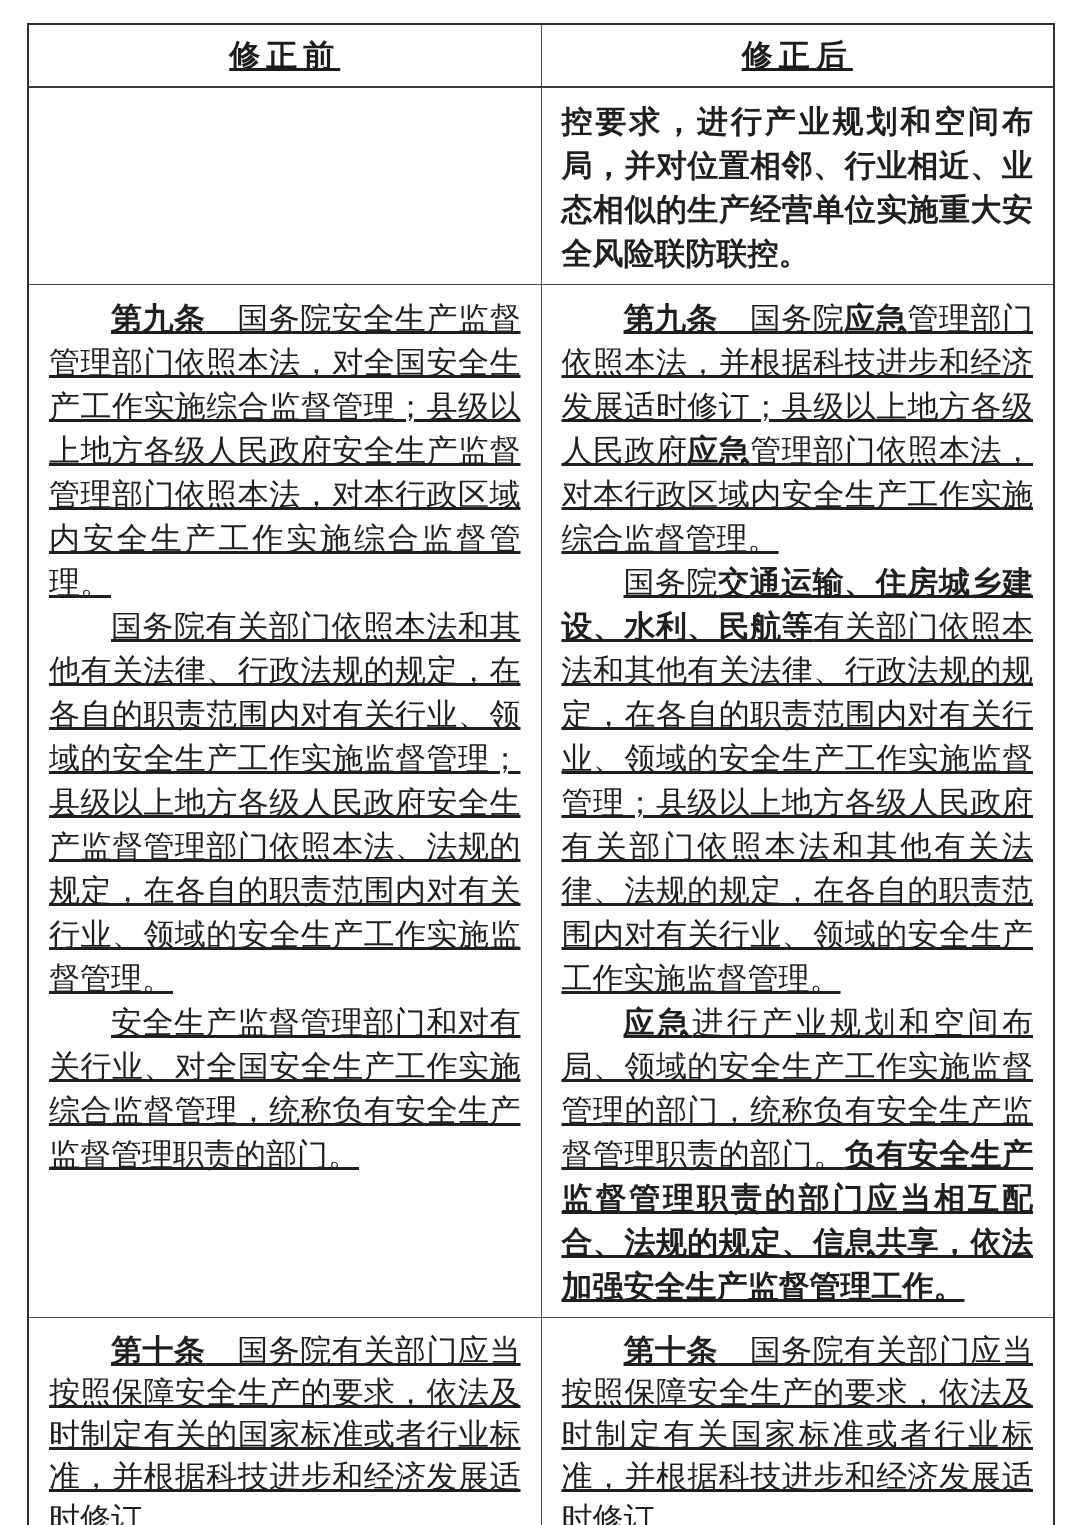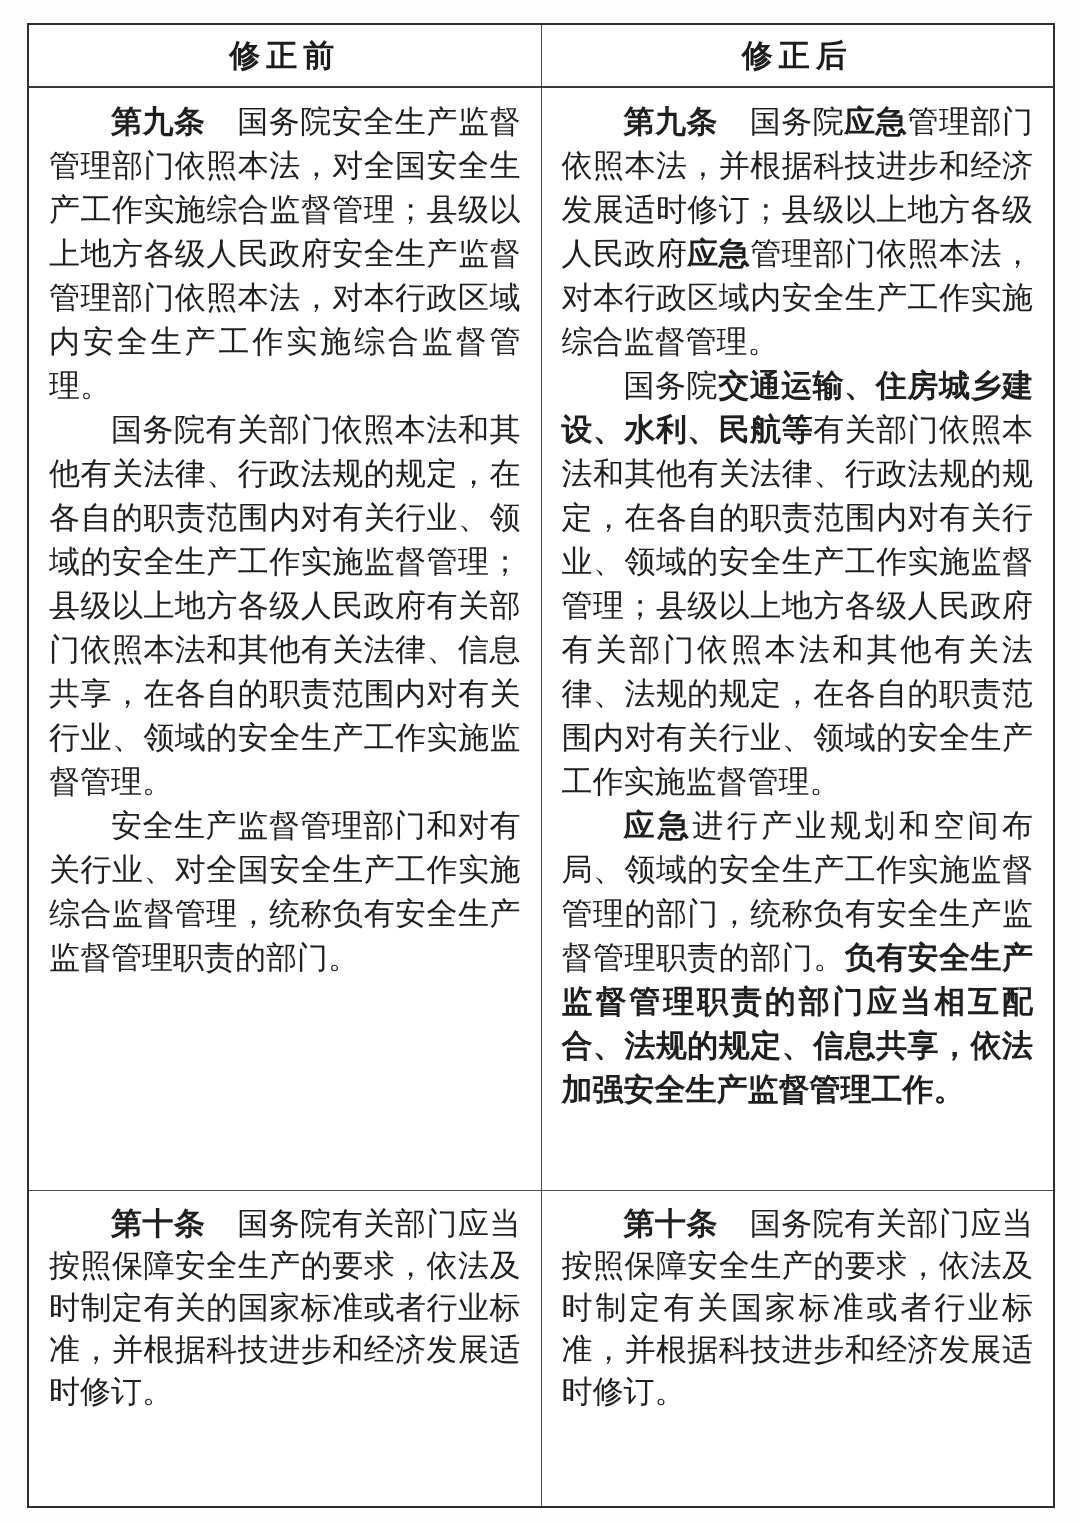--- a/index.html
+++ b/index.html
@@ -35,36 +35,37 @@
     height: 63px;
     font-family: "Liberation Sans", sans-serif;
     font-weight: 700;
     font-size: 31px;
     letter-spacing: 6px;
     color: #1c1c1c;
     text-align: center;
     vertical-align: middle;
     border-bottom: 2px solid #3a3a3a;
     background: #ffffff;
+    text-decoration: underline;
   }
   table.cmp td {
     padding: 12px 20px 8px 20px;
     font-family: "Liberation Serif", serif;
     font-size: 31px;
     color: #1f1f1f;
     background: #ffffff;
   }
   td p {
     margin: 0;
     text-align: justify;
     text-justify: inter-character;
     line-height: 44px;
     word-break: break-all;
   }
-  td p.indent { text-indent: 2em; }
+  td p.indent { text-indent: 2em; text-decoration: underline; }
   .b {
     font-family: "Liberation Sans", sans-serif;
     font-weight: 700;
   }
   tr.row-0 td { height: 187px; }
   tr.row-1 td { height: 929px; }
   tr.row-2 td { height: 296px; }
   tr.row-2 p { line-height: 42px; }
 </style>
 </head>
@@ -72,24 +73,30 @@
 
 <div class="page">
   <table class="cmp">
     <thead>
       <tr>
         <th>修正前</th>
         <th>修正后</th>
       </tr>
     </thead>
     <tbody>
+        <tr class="row-0">
+          <td></td>
+          <td>
+            <p><span class="b">控要求，进行产业规划和空间布局，并对位置相邻、行业相近、业态相似的生产经营单位实施重大安全风险联防联控。</span></p>
+          </td>
+        </tr>
         <tr class="row-1">
           <td>
             <p class="indent"><span class="b">第九条</span><span>　国务院安全生产监督管理部门依照本法，对全国安全生产工作实施综合监督管理；县级以上地方各级人民政府安全生产监督管理部门依照本法，对本行政区域内安全生产工作实施综合监督管理。</span></p>
-            <p class="indent"><span>国务院有关部门依照本法和其他有关法律、行政法规的规定，在各自的职责范围内对有关行业、领域的安全生产工作实施监督管理；县级以上地方各级人民政府有关部门依照本法和其他有关法律、信息共享，在各自的职责范围内对有关行业、领域的安全生产工作实施监督管理。</span></p>
+            <p class="indent"><span>国务院有关部门依照本法和其他有关法律、行政法规的规定，在各自的职责范围内对有关行业、领域的安全生产工作实施监督管理；县级以上地方各级人民政府安全生产监督管理部门依照本法、法规的规定，在各自的职责范围内对有关行业、领域的安全生产工作实施监督管理。</span></p>
             <p class="indent"><span>安全生产监督管理部门和对有关行业、对全国安全生产工作实施综合监督管理，统称负有安全生产监督管理职责的部门。</span></p>
           </td>
           <td>
             <p class="indent"><span class="b">第九条</span><span>　国务院</span><span class="b">应急</span><span>管理部门依照本法，并根据科技进步和经济发展适时修订；县级以上地方各级人民政府</span><span class="b">应急</span><span>管理部门依照本法，对本行政区域内安全生产工作实施综合监督管理。</span></p>
             <p class="indent"><span>国务院</span><span class="b">交通运输、住房城乡建设、水利、民航等</span><span>有关部门依照本法和其他有关法律、行政法规的规定，在各自的职责范围内对有关行业、领域的安全生产工作实施监督管理；县级以上地方各级人民政府有关部门依照本法和其他有关法律、法规的规定，在各自的职责范围内对有关行业、领域的安全生产工作实施监督管理。</span></p>
             <p class="indent"><span class="b">应急</span><span>进行产业规划和空间布局、领域的安全生产工作实施监督管理的部门，统称负有安全生产监督管理职责的部门。</span><span class="b">负有安全生产监督管理职责的部门应当相互配合、法规的规定、信息共享，依法加强安全生产监督管理工作。</span></p>
           </td>
         </tr>
         <tr class="row-2">
           <td>

